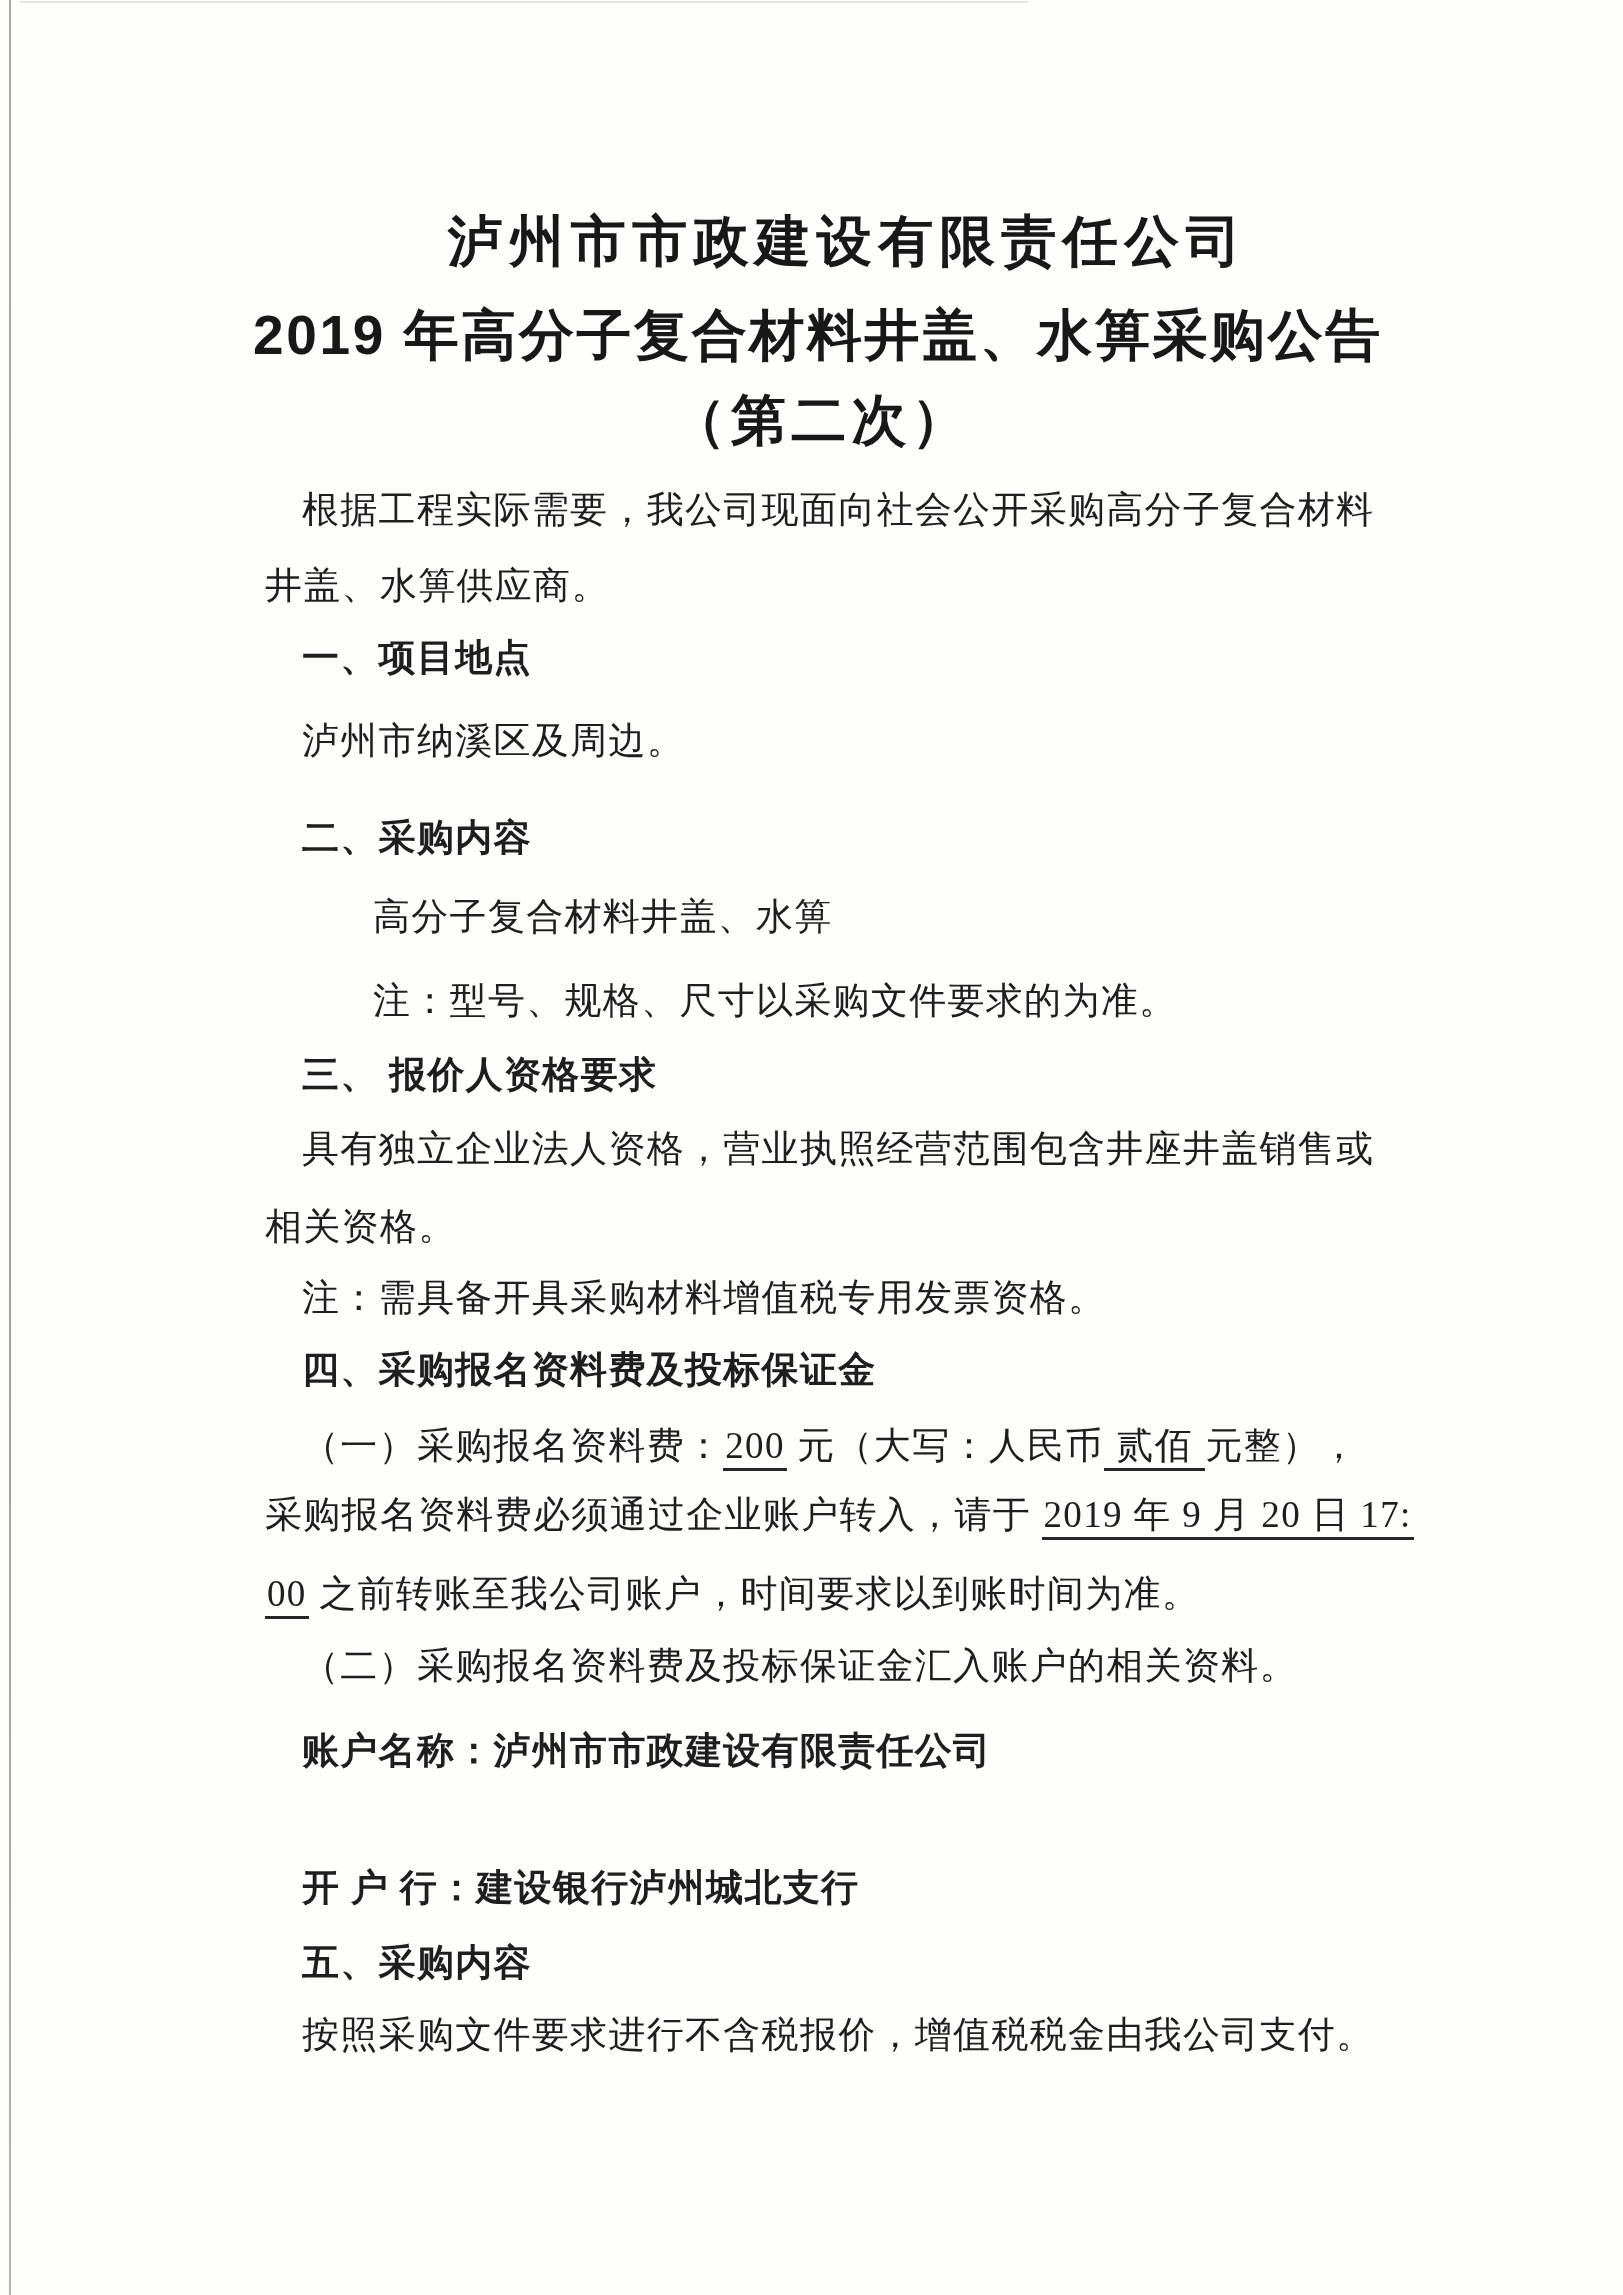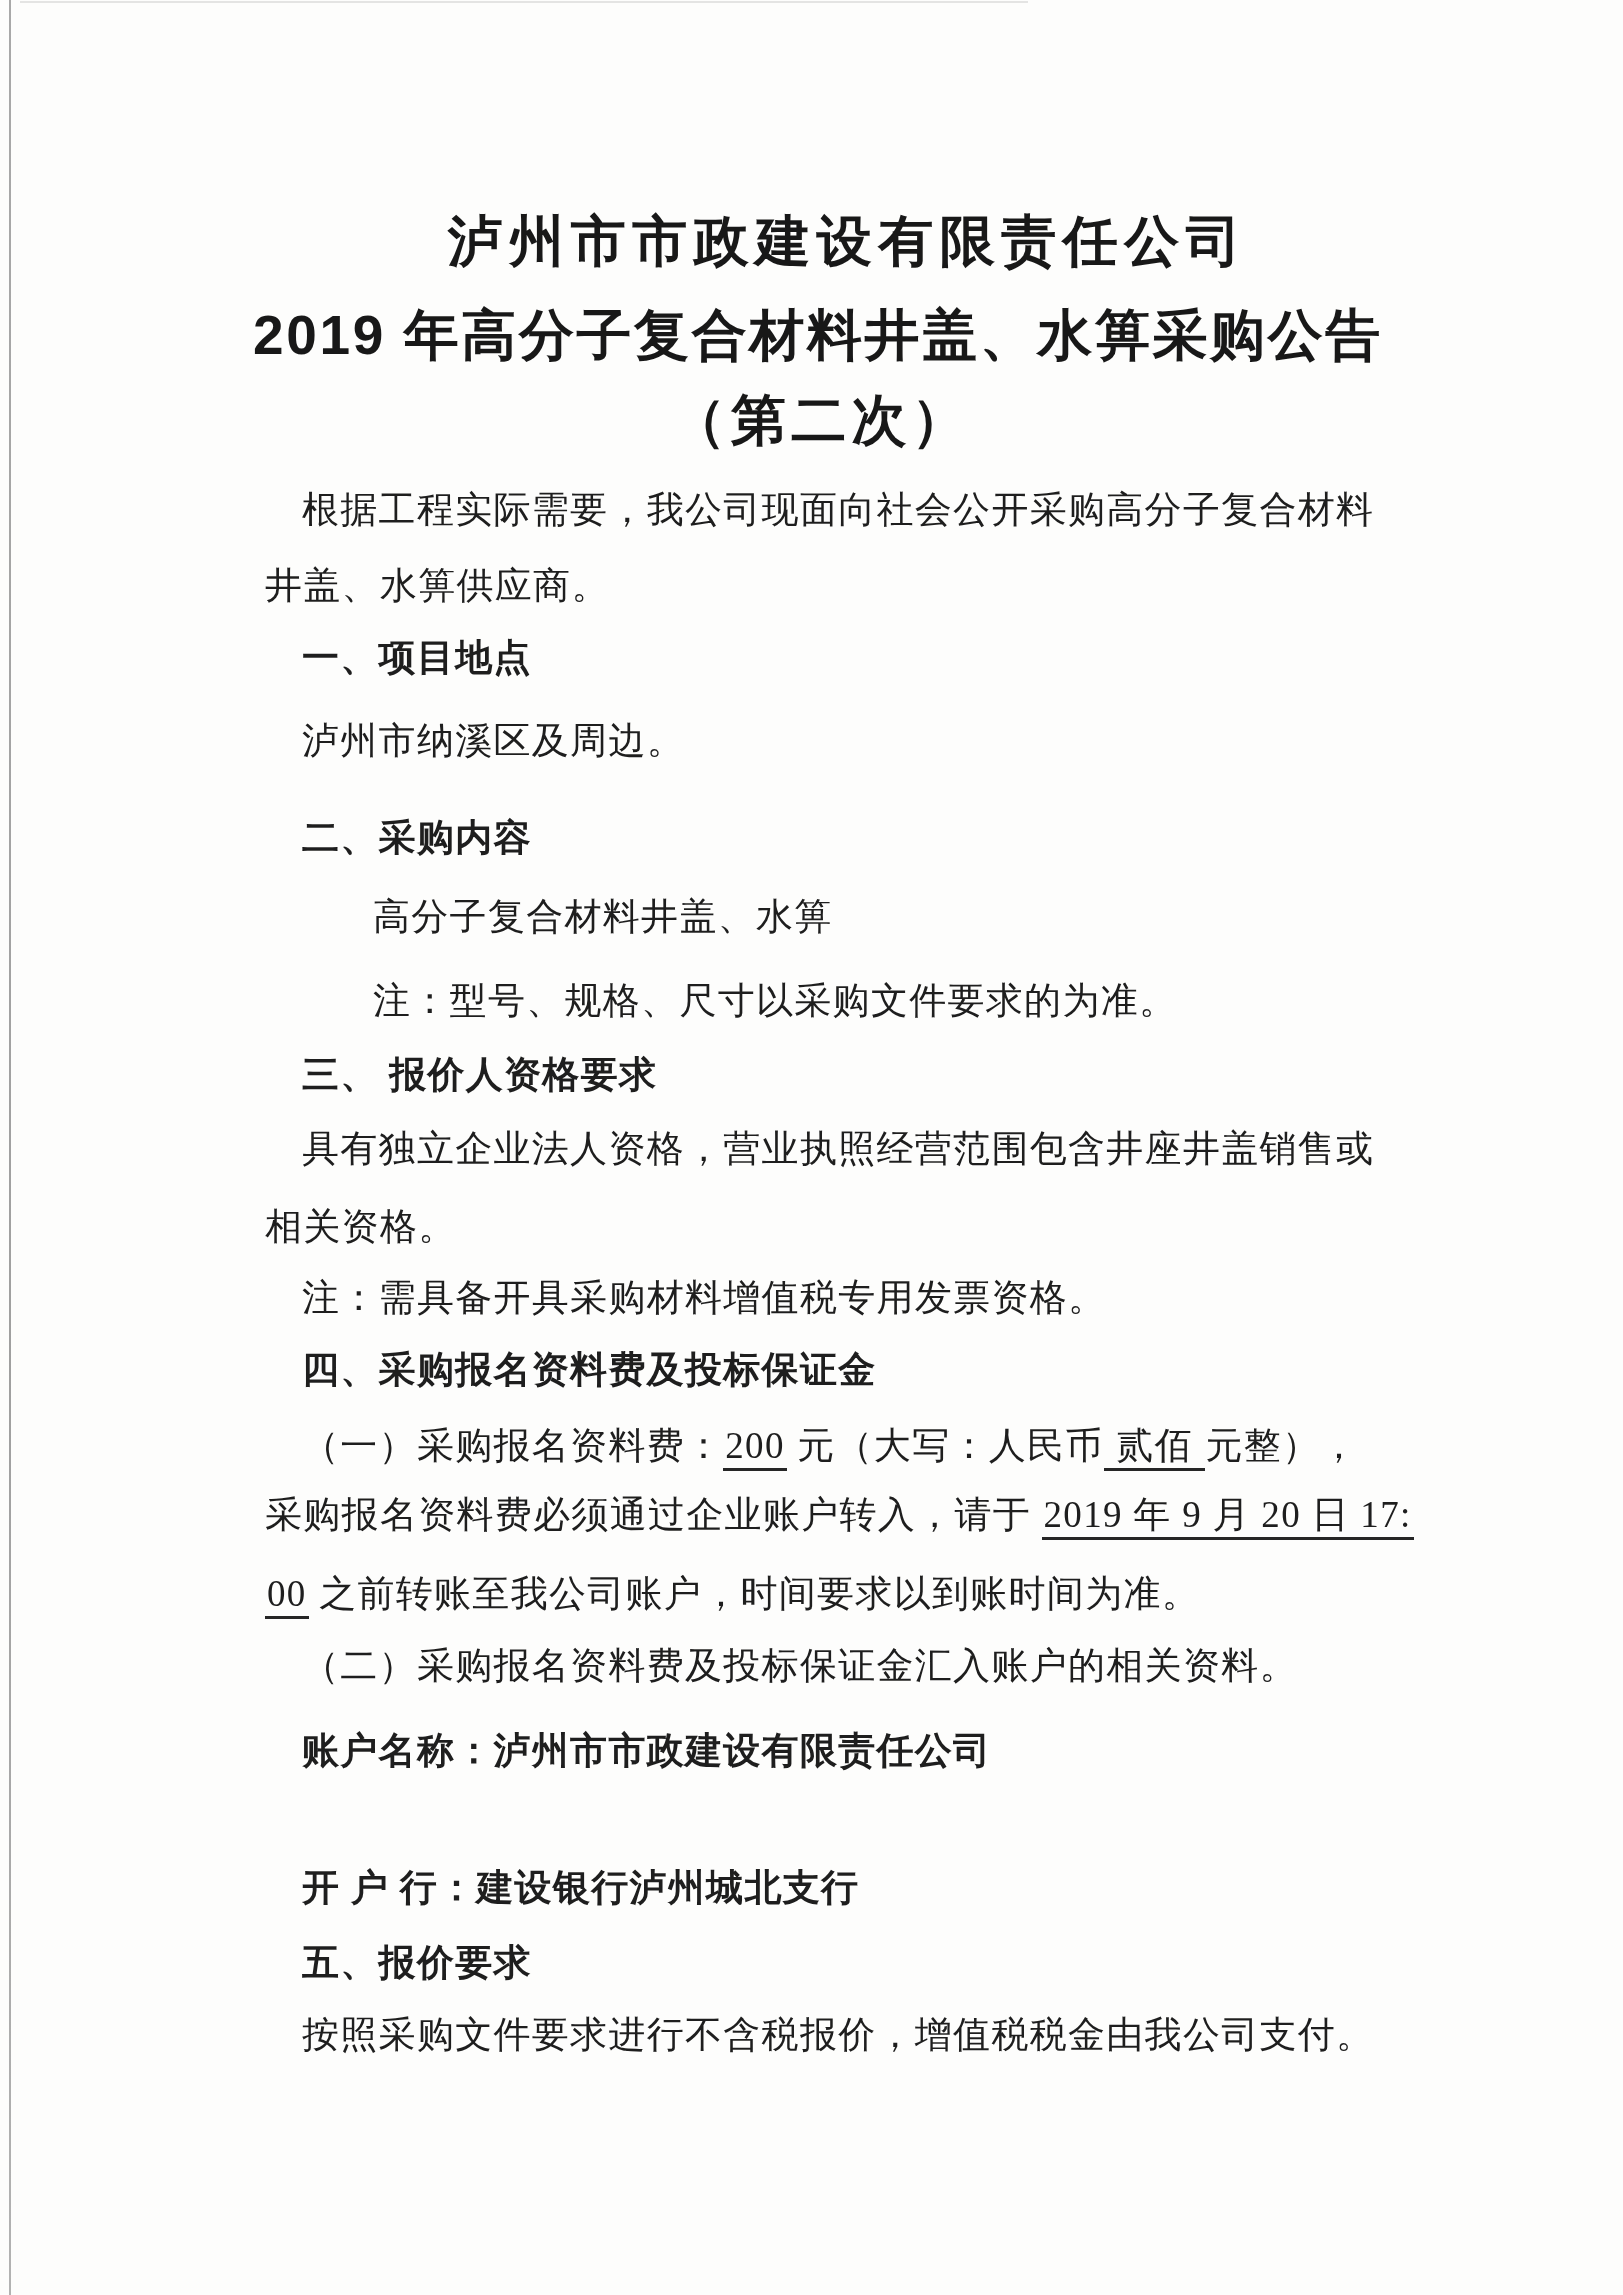--- a/index.html
+++ b/index.html
@@ -104,17 +104,17 @@
 
   <p class="bl flush" style="top:1534px"><span class="ul">00</span><span> 之前转账至我公司账户，时间要求以到账时间为准。</span></p>
 
   <p class="bl ind2" style="top:1606px">（二）采购报名资料费及投标保证金汇入账户的相关资料。</p>
 
   <p class="bl ind2 b" style="top:1691px"><span>账户名称：</span><span>泸州市市政建设有限责任公司</span></p>
 
 
   <p class="bl ind2 b" style="top:1828px"><span>开 户 行：</span><span>建设银行泸州城北支行</span></p>
 
-  <p class="bl ind2 b" style="top:1903px">五、报价要求</p>
+  <p class="bl ind2 b" style="top:1903px">五、采购内容</p>
   <p class="bl ind2" style="top:1975px">按照采购文件要求进行不含税报价，增值税税金由我公司支付。</p>
 
 </div>
 
 
 </body></html>

